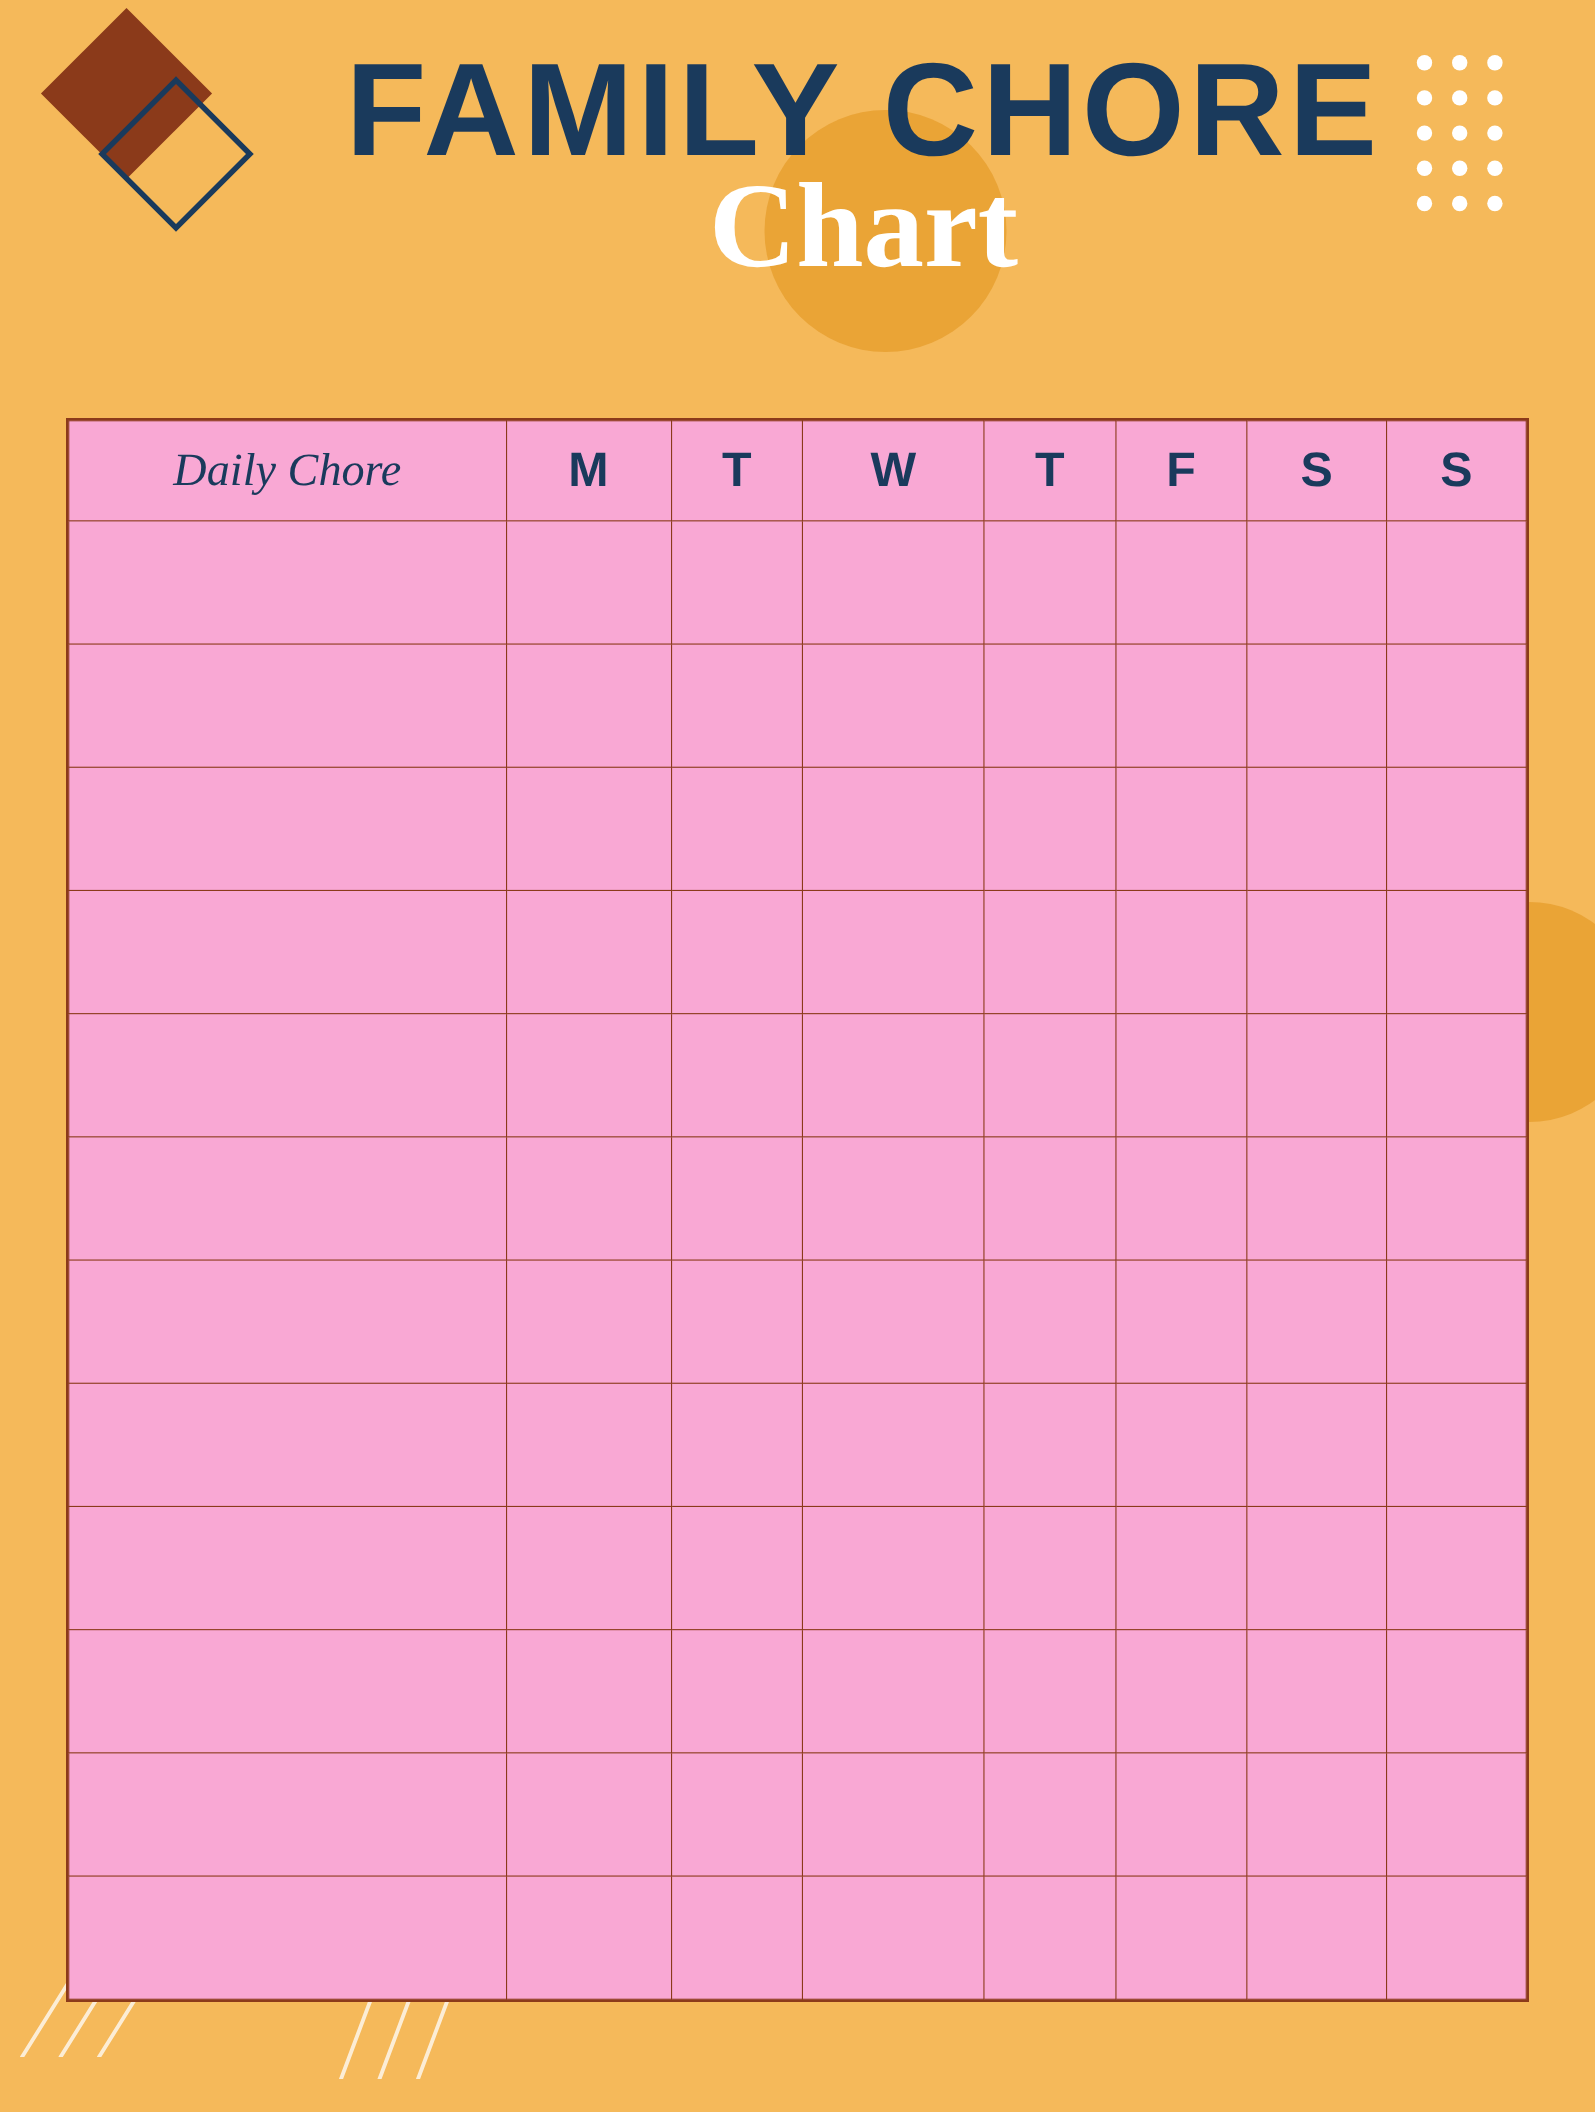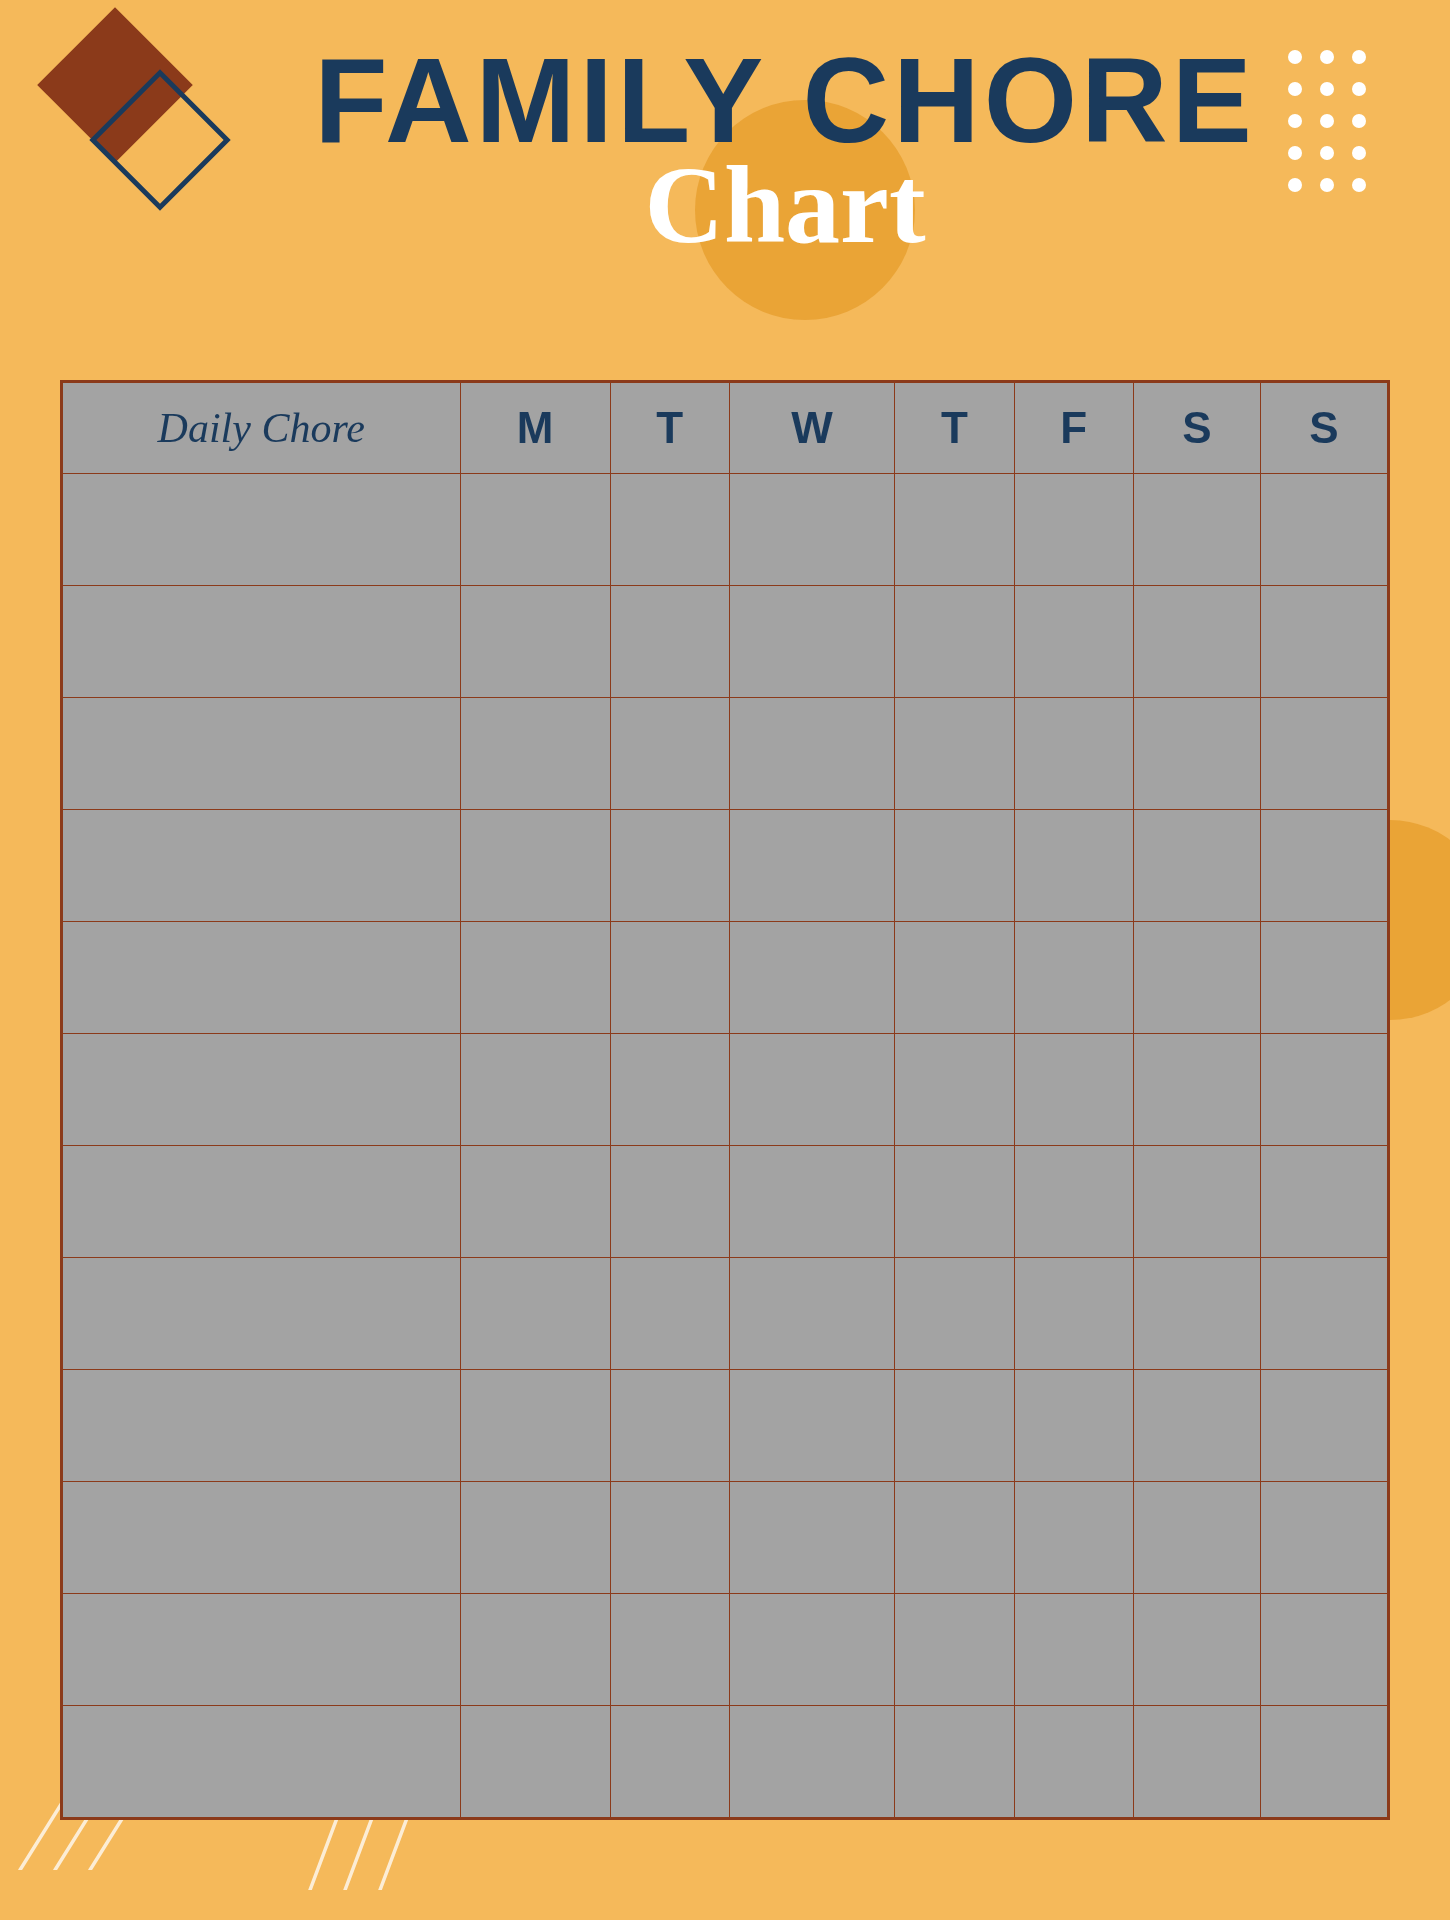--- a/index.html
+++ b/index.html
@@ -108,21 +108,21 @@
       display: block;
     }
 
     
     .table-container {
       position: absolute;
       top: 380px;
       left: 60px;
       right: 60px;
       bottom: 100px;
-      background-color: #a3a3a3;
+      background-color: #f9a8d4;
       border: 2px solid #8B3A1A;
     }
 
     table {
       width: 100%;
       height: 100%;
       border-collapse: collapse;
     }
 
     th, td {

